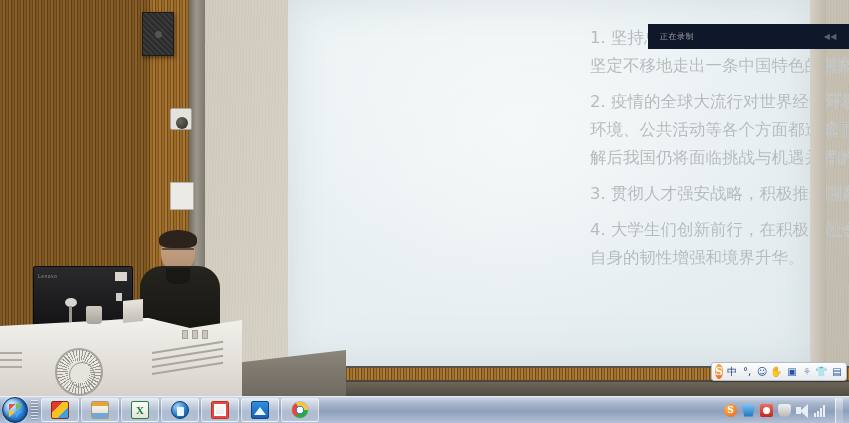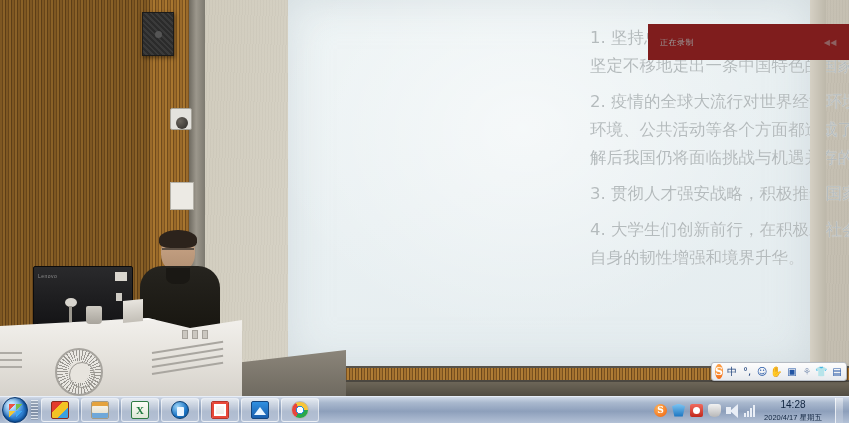--- a/index.html
+++ b/index.html
@@ -112,22 +112,22 @@
     font-family: "DejaVu Sans", "Liberation Sans", sans-serif;
     font-size: 16.5px;
     line-height: 28px;
     white-space: nowrap;
     text-shadow: 0 0 1px rgba(255,255,255,0.8);
   }
   .sline.pgap { margin-top: 8px; }
 
   
   .overlay-bar {
-    position: absolute; left: 648px; top: 24px; width: 201px; height: 36px;
-    background: #7f1d1d;
+    position: absolute; left: 648px; top: 24px; width: 201px; height: 25px;
+    background: #0f172a;
     display: flex; align-items: center; justify-content: space-between;
     padding: 0 12px;
   }
   .overlay-left, .overlay-right {
     color: #9a9a9a; font-size: 8px; letter-spacing: .5px;
     filter: blur(.6px);
     font-family: "DejaVu Sans", sans-serif;
   }
   .overlay-right { opacity: .55; }
 
@@ -467,22 +467,18 @@
       <span class="tray-ico t-shield"></span>
       <span class="tray-ico t-red"></span>
       <span class="tray-ico t-grey"></span>
       <span class="tray-ico t-vol"></span>
       <span class="tray-ico t-net">
         <i></i>
           <i></i>
           <i></i>
           <i></i>
       </span>
-      <span class="clock">
-        <span class="t">14:28</span><br>
-        <span class="d">2020/4/17 星期五</span>
-      </span>
       <span class="show-desktop"></span>
     </div>
 
   </div>
 
 </div>
 
 </body></html>

